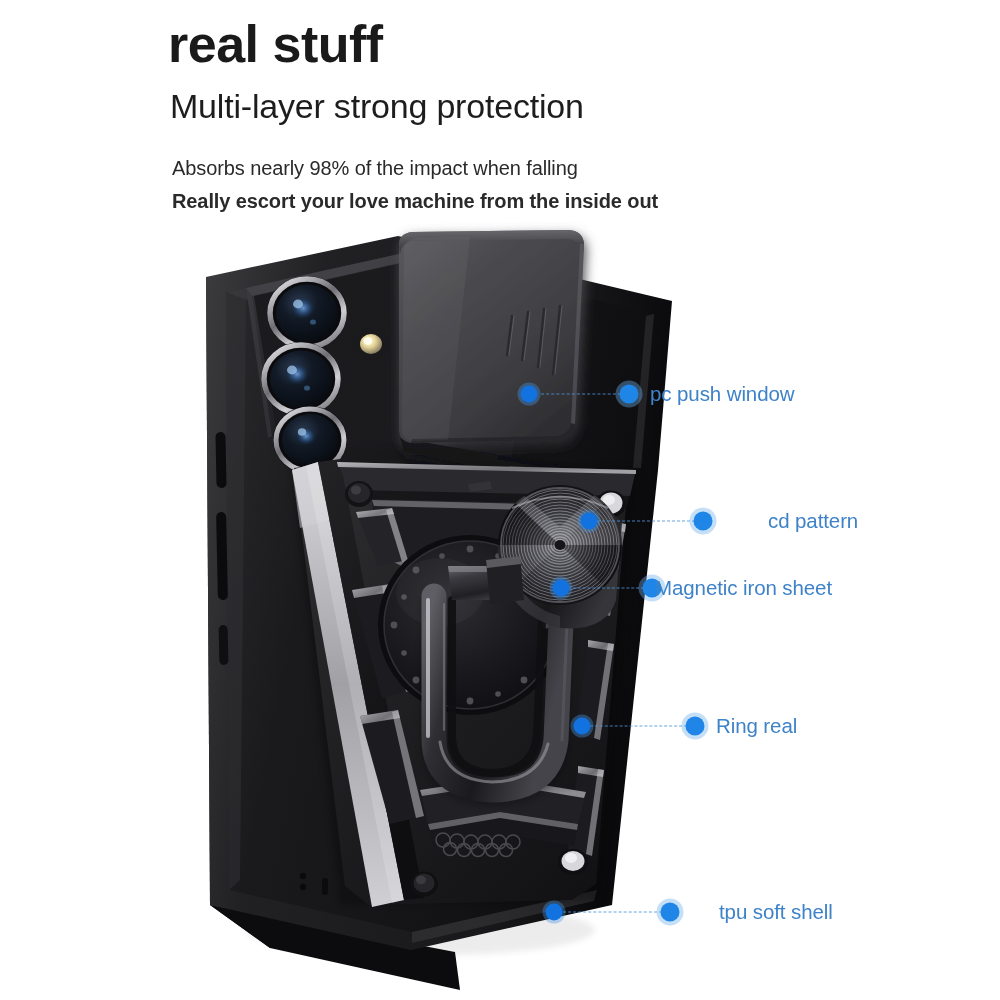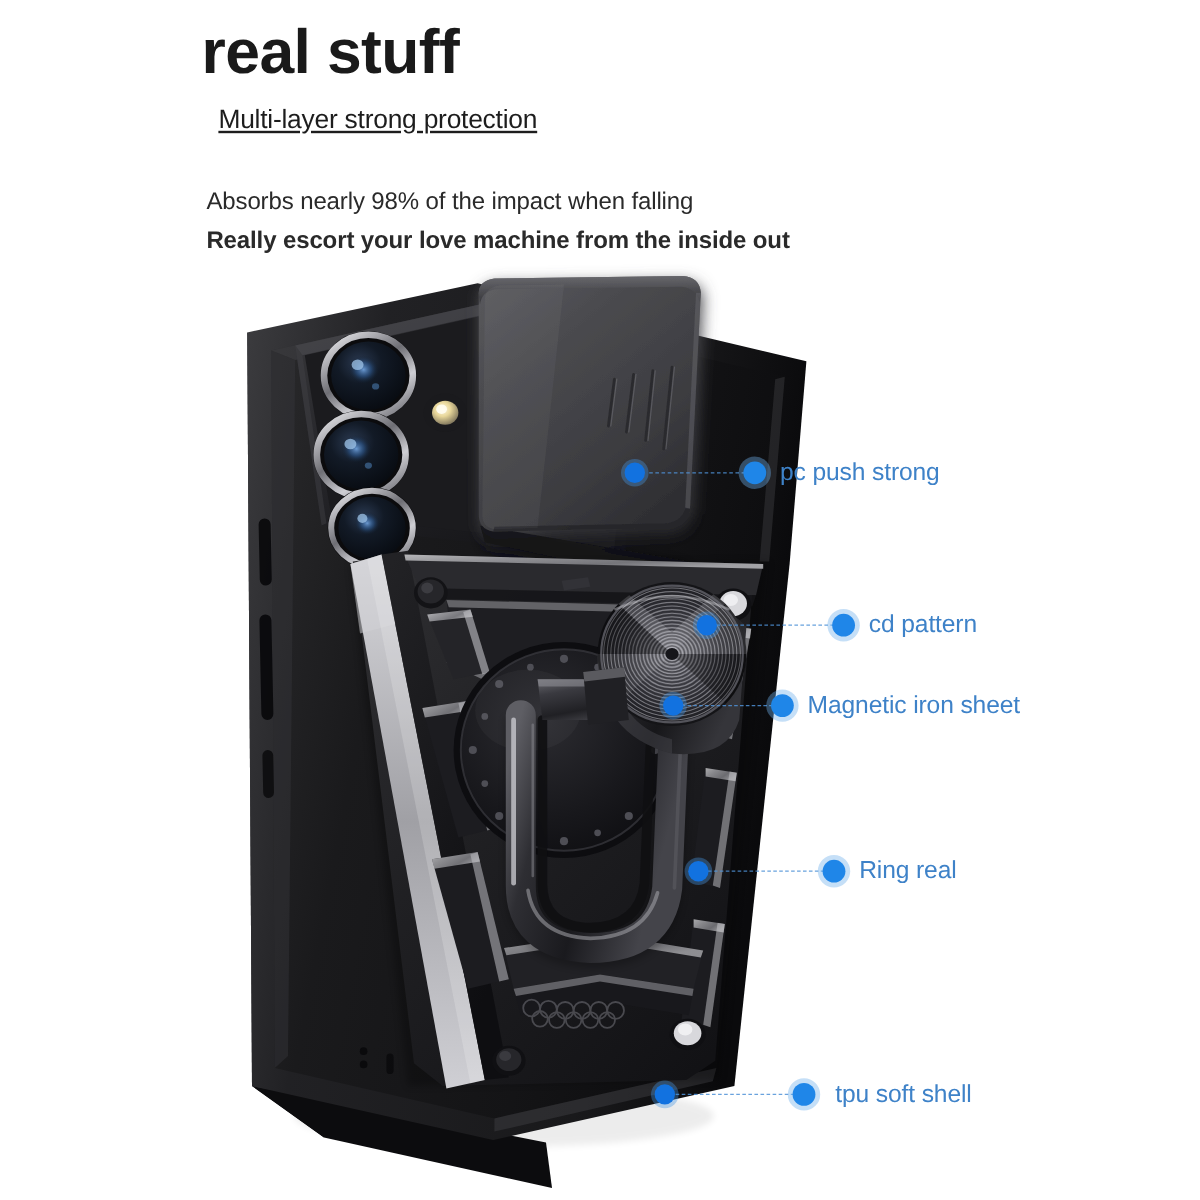--- a/index.html
+++ b/index.html
@@ -14,23 +14,23 @@
   #stage { position:absolute; inset:0; width:1000px; height:824px; }
 
   
   .hdr { position:absolute; left:0; top:0; width:1000px; }
   .title {
     position:absolute; left:168px; top:18px;
     font-size:52px; font-weight:bold; color:#1a1a1a;
     letter-spacing:-0.5px; line-height:1;
   }
   .subtitle {
-    position:absolute; left:182px; top:88px;
-    font-size:22px; font-weight:400; color:#1d1d1d;
-    letter-spacing:-0.2px; line-height:1.1;text-decoration:underline;
+    position:absolute; left:170px; top:88px;
+    font-size:34px; font-weight:400; color:#1d1d1d;
+    letter-spacing:-0.2px; line-height:1.1;
   }
   .body-line {
     position:absolute; left:172px;
     font-size:20px; font-weight:400; color:#2a2a2a;
     letter-spacing:-0.1px; line-height:1.35;
   }
   .body-line.l1 { top:155px; }
   .body-line.l2 { top:188px;font-weight:bold; }
 
   
@@ -517,41 +517,41 @@
       <path d="M486,560 L520,556 L521,564 L487,568 Z" fill="#8a8a90" opacity="0.55"></path>
     </g>
 
   </svg>
 
   <div id="callout-layer">
       <div class="callout">
         <div class="anchor-dot" style="left: 529px; top: 394px;"></div>
         <div class="dash" style="left: 541px; top: 394px; width: 80px;"></div>
         <div class="co-dot" style="left: 629px; top: 394px;"></div>
-        <div class="co-label" style="left: 650px; top: 394px;">pc push strong</div>
+        <div class="co-label" style="left: 650px; top: 394px;">pc push window</div>
       </div>
       <div class="callout">
         <div class="anchor-dot" style="left: 589px; top: 521px;"></div>
         <div class="dash" style="left: 592px; top: 521px; width: 103px;"></div>
         <div class="co-dot" style="left: 703px; top: 521px;"></div>
-        <div class="co-label" style="left: 724px; top: 521px;">cd pattern</div>
+        <div class="co-label" style="left: 768px; top: 521px;">cd pattern</div>
       </div>
       <div class="callout">
         <div class="anchor-dot" style="left: 561px; top: 588px;"></div>
         <div class="dash" style="left: 568px; top: 588px; width: 76px;"></div>
         <div class="co-dot" style="left: 652px; top: 588px;"></div>
-        <div class="co-label" style="left: 673px; top: 588px;">Magnetic iron sheet</div>
+        <div class="co-label" style="left: 655px; top: 588px;">Magnetic iron sheet</div>
       </div>
       <div class="callout">
         <div class="anchor-dot" style="left: 582px; top: 726px;"></div>
         <div class="dash" style="left: 585px; top: 726px; width: 102px;"></div>
         <div class="co-dot" style="left: 695px; top: 726px;"></div>
         <div class="co-label" style="left: 716px; top: 726px;">Ring real</div>
       </div>
       <div class="callout">
         <div class="anchor-dot" style="left: 554px; top: 912px;"></div>
         <div class="dash" style="left: 558px; top: 912px; width: 104px;"></div>
         <div class="co-dot" style="left: 670px; top: 912px;"></div>
-        <div class="co-label" style="left: 696px; top: 912px;">tpu soft shell</div>
+        <div class="co-label" style="left: 719px; top: 912px;">tpu soft shell</div>
       </div>
     </div>
 
 </div>
 
 </body></html>

